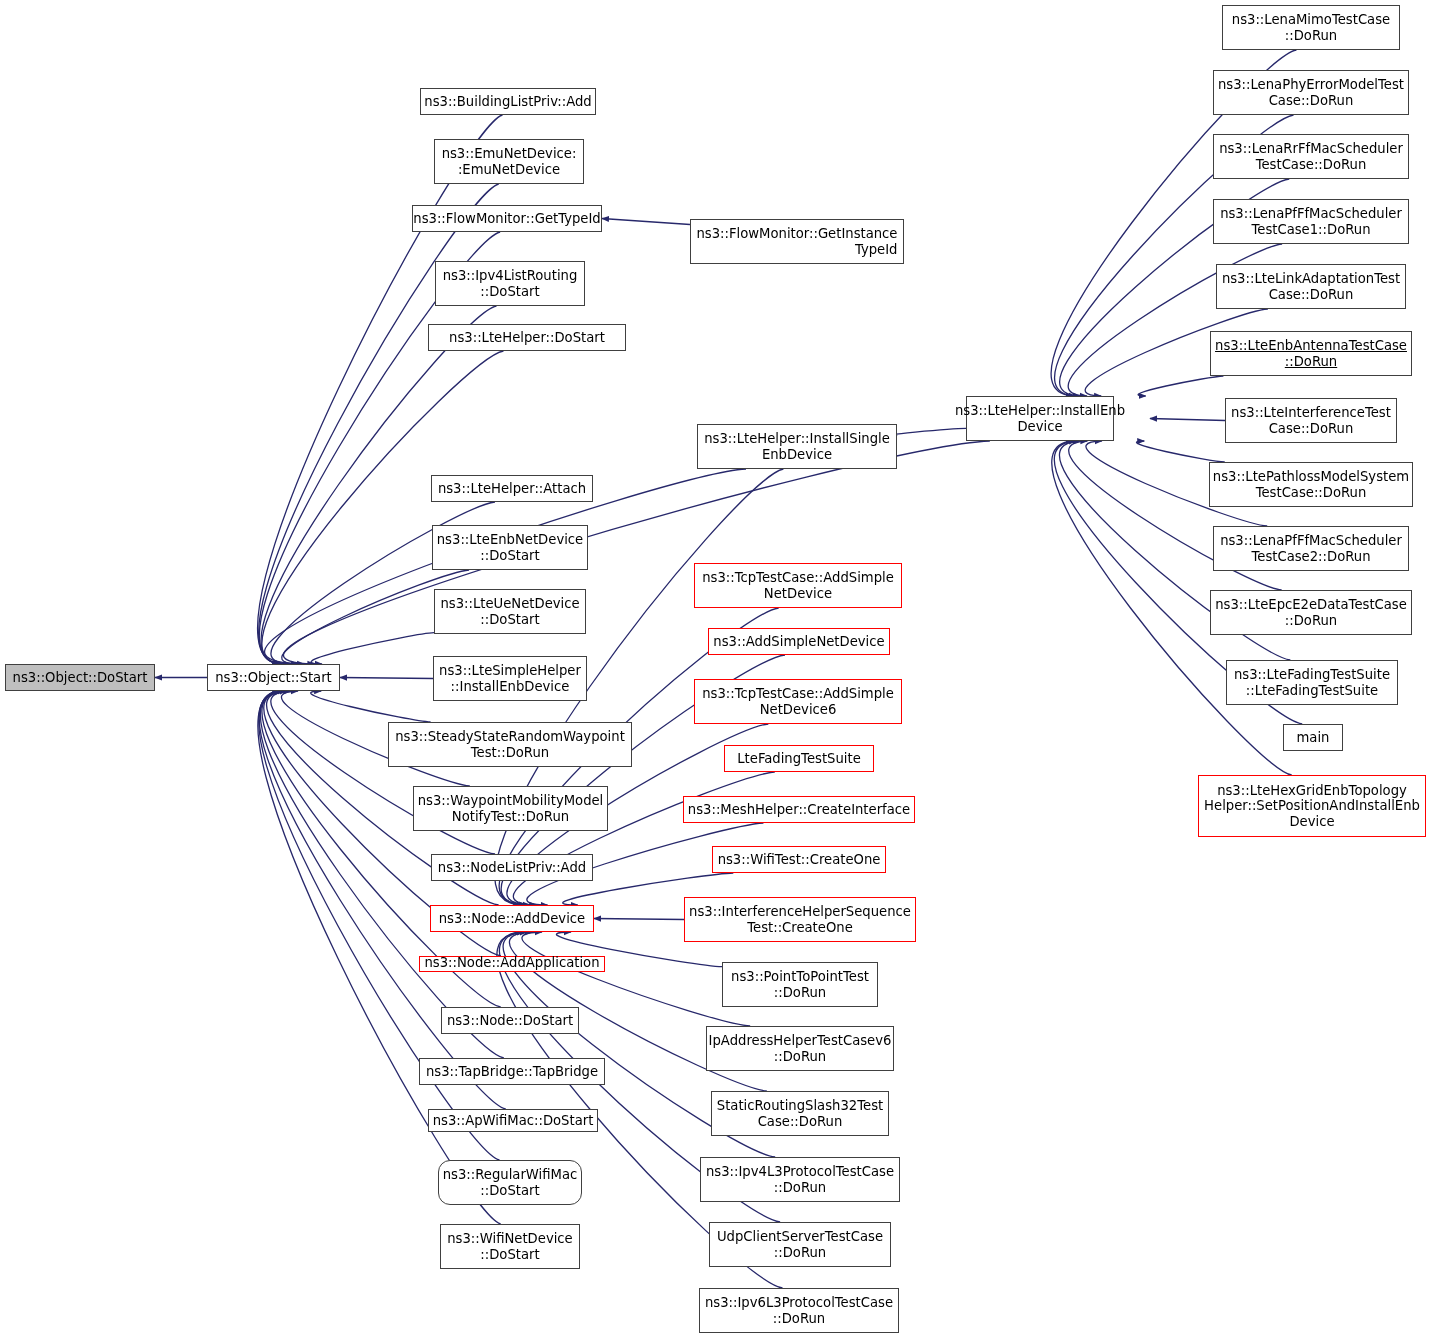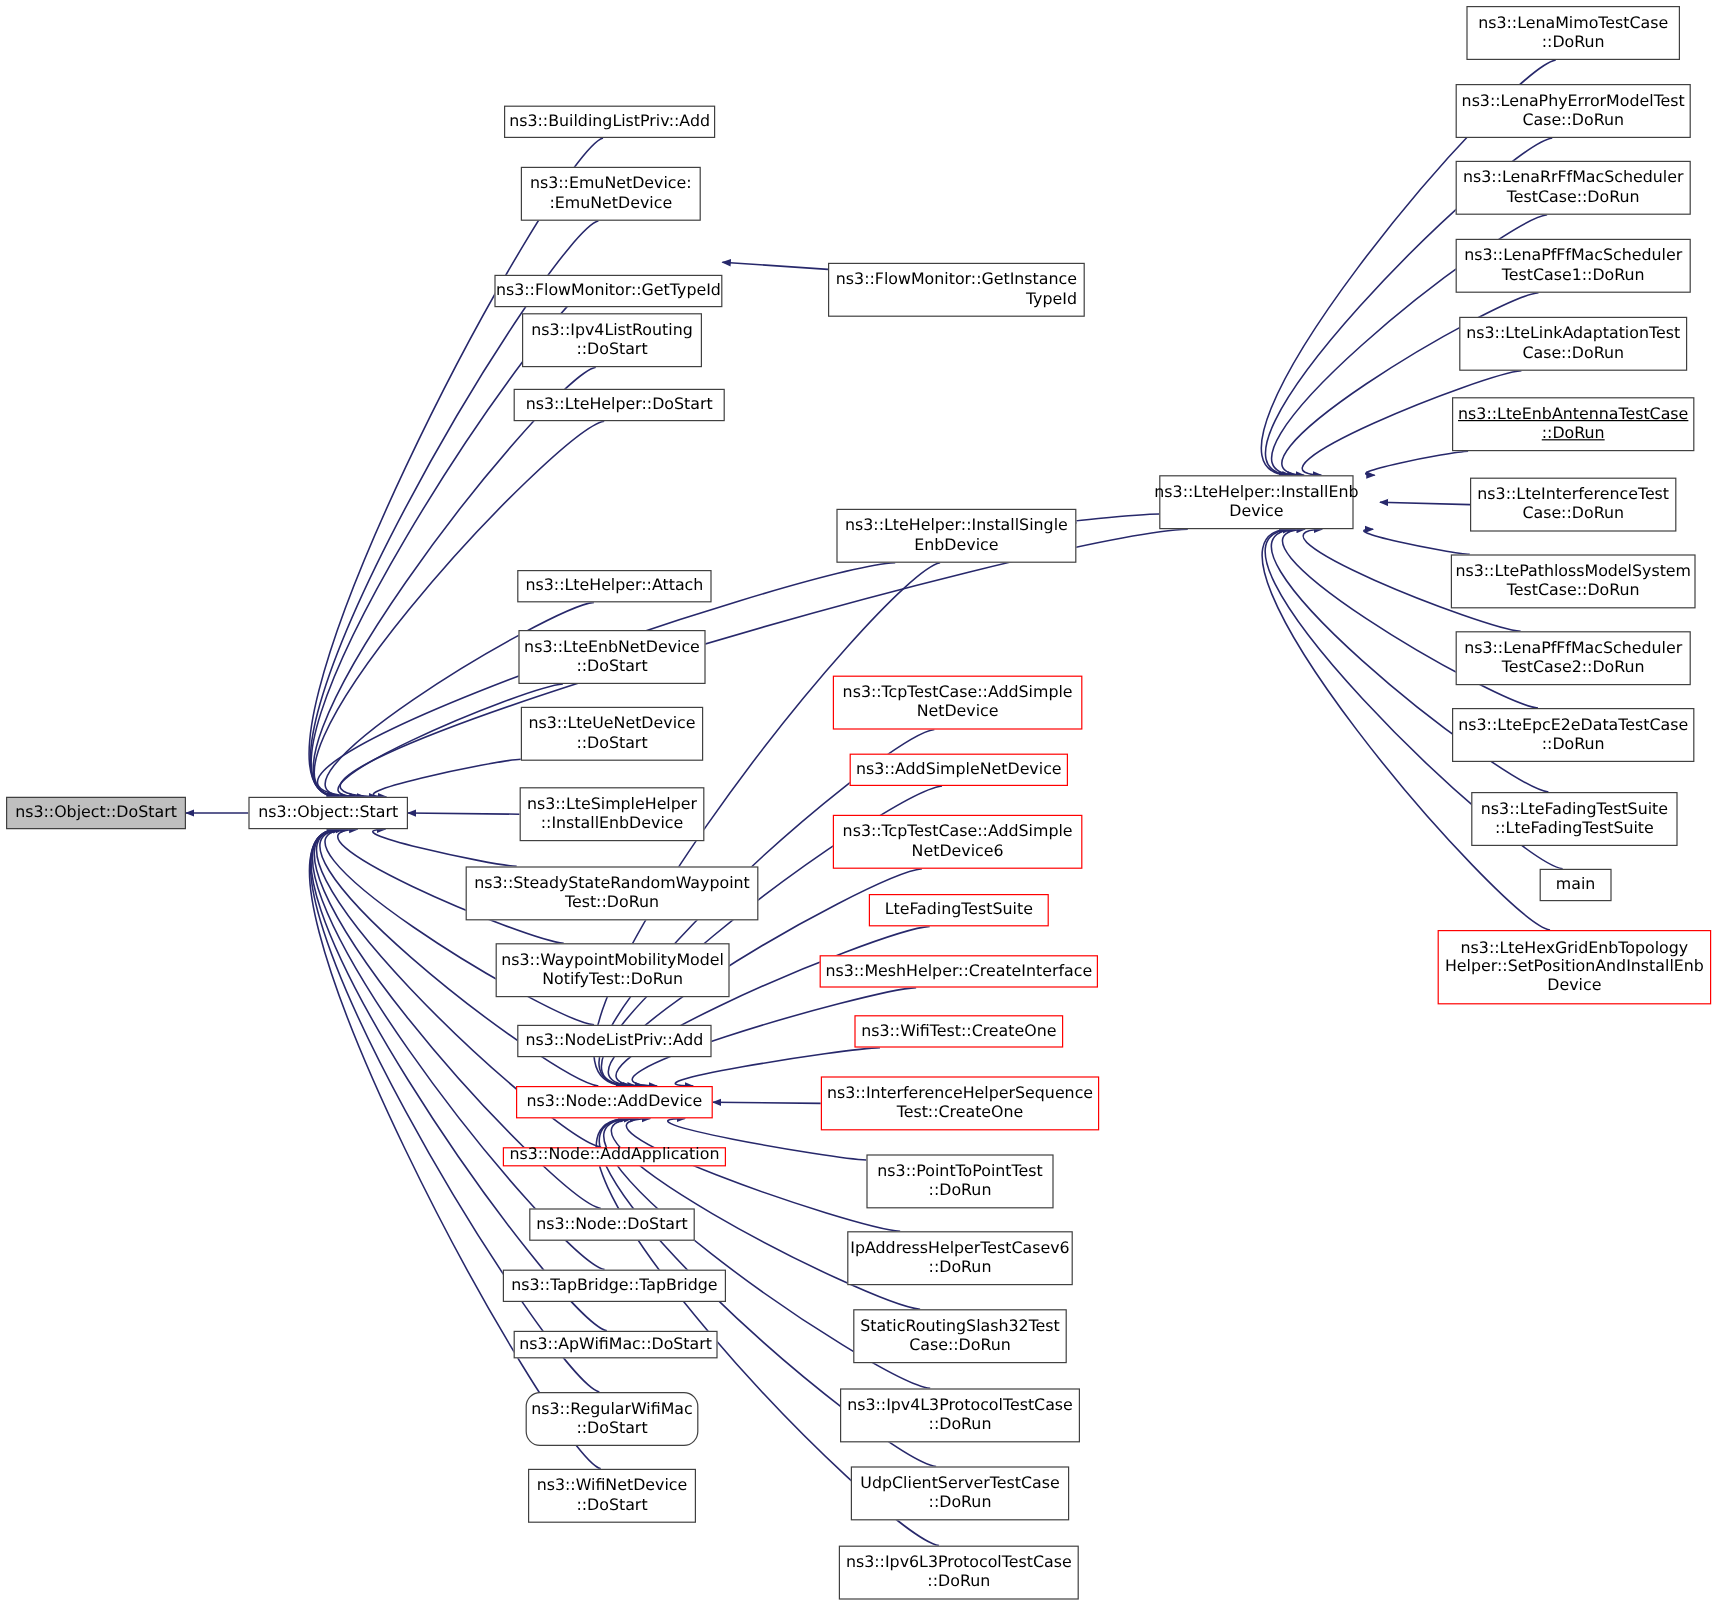--- a/index.html
+++ b/index.html
@@ -82,27 +82,27 @@
       </div>
       <div class="node" style="left: 207px; top: 664px; width: 133px; height: 27px;">
         <span>ns3::Object::Start</span>
       </div>
       <div class="node" style="left: 420px; top: 88px; width: 176px; height: 27px;">
         <span>ns3::BuildingListPriv::Add</span>
       </div>
       <div class="node" style="left: 434px; top: 139px; width: 150px; height: 45px;">
         <span>ns3::EmuNetDevice:<br>:EmuNetDevice</span>
       </div>
-      <div class="node" style="left: 412px; top: 205px; width: 190px; height: 27px; margin-top: 24px;">
+      <div class="node" style="left: 412px; top: 205px; width: 190px; height: 27px;">
         <span>ns3::FlowMonitor::GetTypeId</span>
       </div>
       <div class="node" style="left: 435px; top: 261px; width: 150px; height: 45px;">
         <span>ns3::Ipv4ListRouting<br>::DoStart</span>
       </div>
-      <div class="node" style="left: 428px; top: 324px; width: 176px; height: 27px;">
+      <div class="node" style="left: 428px; top: 324px; width: 198px; height: 27px;">
         <span>ns3::LteHelper::DoStart</span>
       </div>
       <div class="node" style="left: 431px; top: 475px; width: 162px; height: 27px;">
         <span>ns3::LteHelper::Attach</span>
       </div>
       <div class="node" style="left: 432px; top: 525px; width: 156px; height: 45px;">
         <span>ns3::LteEnbNetDevice<br>::DoStart</span>
       </div>
       <div class="node" style="left: 434px; top: 589px; width: 152px; height: 45px;">
         <span>ns3::LteUeNetDevice<br>::DoStart</span>
@@ -178,21 +178,21 @@
       </div>
       <div class="node" style="left: 700px; top: 1157px; width: 200px; height: 45px;">
         <span>ns3::Ipv4L3ProtocolTestCase<br>::DoRun</span>
       </div>
       <div class="node" style="left: 709px; top: 1222px; width: 182px; height: 45px;">
         <span>UdpClientServerTestCase<br>::DoRun</span>
       </div>
       <div class="node" style="left: 699px; top: 1288px; width: 200px; height: 45px;">
         <span>ns3::Ipv6L3ProtocolTestCase<br>::DoRun</span>
       </div>
-      <div class="node" style="left: 966px; top: 396px; width: 162px; height: 45px;">
+      <div class="node" style="left: 966px; top: 396px; width: 148px; height: 45px;">
         <span>ns3::LteHelper::InstallEnb<br>Device</span>
       </div>
       <div class="node" style="left: 1222px; top: 5px; width: 178px; height: 45px;">
         <span>ns3::LenaMimoTestCase<br>::DoRun</span>
       </div>
       <div class="node" style="left: 1213px; top: 70px; width: 196px; height: 45px;">
         <span>ns3::LenaPhyErrorModelTest<br>Case::DoRun</span>
       </div>
       <div class="node" style="left: 1213px; top: 134px; width: 196px; height: 45px;">
         <span>ns3::LenaRrFfMacScheduler<br>TestCase::DoRun</span>

